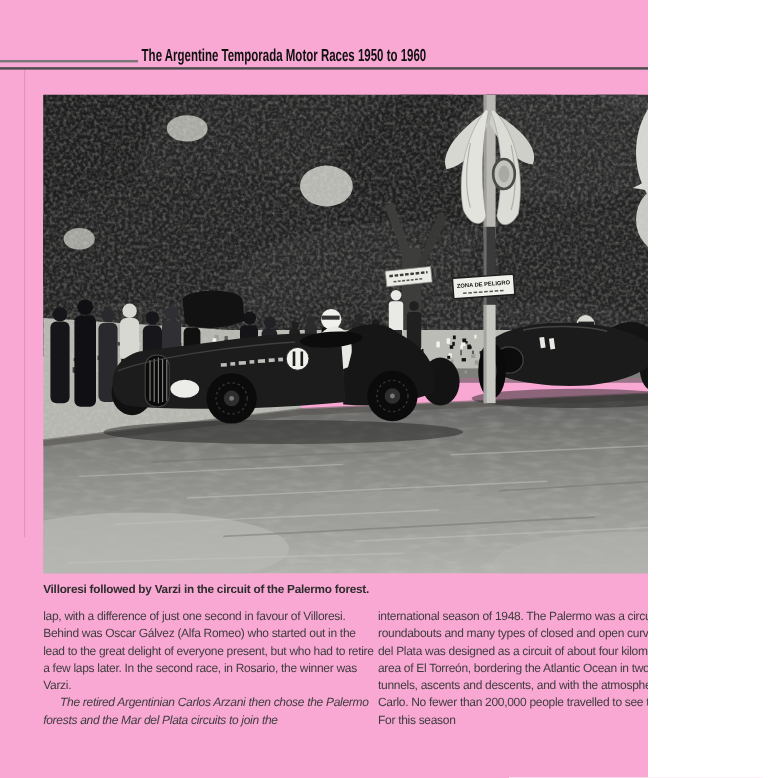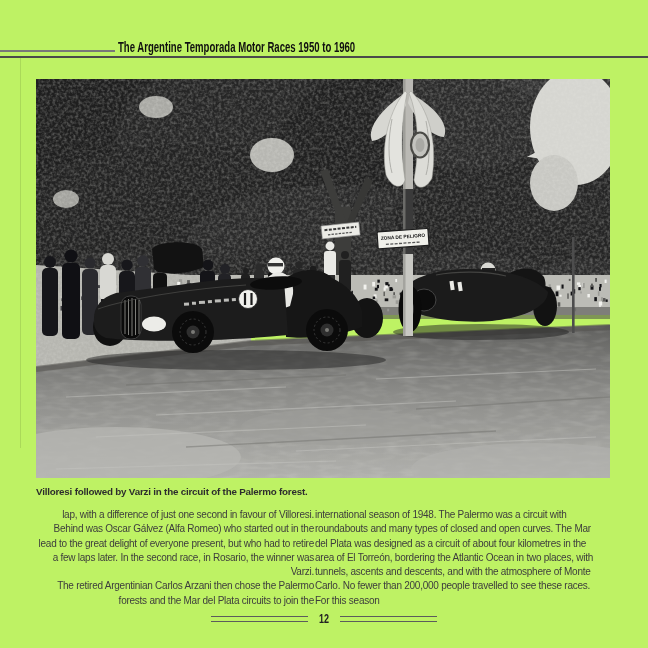--- a/index.html
+++ b/index.html
@@ -1,34 +1,34 @@
 <!DOCTYPE html>
 <html><head>
 <meta charset="utf-8">
 <style>
   html,body{margin:0;padding:0;background:#ffffff;}
-  .page{position:relative;width:648px;height:648px;background:#bef264;overflow:hidden;
+  .page{position:relative;width:540px;height:648px;background:#f9a8d4;overflow:hidden;
         font-family:"Liberation Sans",sans-serif;}
   
   .rule-left{position:absolute;left:0;top:50px;width:115px;height:0;border-top:2px solid #787878;}
   .running-title{position:absolute;left:118px;top:39px;font-size:14.5px;font-weight:bold;color:#101010;
         letter-spacing:0px;transform:scaleX(0.66);transform-origin:left center;white-space:nowrap;}
   .rule-full{position:absolute;left:0;top:56px;width:648px;height:0;border-top:2px solid #4a4a4a;}
   .gutter-line{position:absolute;left:20px;top:58px;width:1px;height:390px;background:rgba(0,0,0,0.10);}
   
   figure{margin:0;}
   .photo{position:absolute;left:36px;top:79px;width:574px;height:399px;}
   .caption{position:absolute;left:36px;top:486px;width:574px;text-align:left;
         font-size:9.8px;font-weight:bold;color:#2d2d2d;letter-spacing:-0.2px;}
   
   .col{position:absolute;top:508px;font-size:10px;line-height:14.3px;color:#3d3d3d;letter-spacing:-0.25px;}
   .col p{margin:0;}
-  .col-left{left:36px;width:278px;text-align:right;}
+  .col-left{left:36px;width:278px;}
   .col-right{left:315px;width:286px;}
-  .indent{text-indent:14px;}
+  .indent{text-indent:14px;font-style:italic;}
   
   .footer{position:absolute;left:0;top:612px;width:648px;display:flex;align-items:center;justify-content:center;gap:9px;}
   .f-rule{width:97px;height:4px;border-top:1.4px solid #5c5c5c;border-bottom:1.4px solid #5c5c5c;}
   .pnum{font-size:12.5px;font-weight:bold;color:#222;transform:scaleX(0.72);}
 </style>
 </head>
 <body>
 
 <div class="page">
 
@@ -615,19 +615,14 @@
   <main>
     <div class="col col-left">
       <p>lap, with a difference of just one second in favour of Villoresi. Behind was Oscar Gálvez (Alfa Romeo) who started out in the lead to the great delight of everyone present, but who had to retire a few laps later. In the second race, in Rosario, the winner was Varzi.</p>
       <p class="indent">The retired Argentinian Carlos Arzani then chose the Palermo forests and the Mar del Plata circuits to join the</p>
     </div>
     <div class="col col-right">
       <p>international season of 1948. The Palermo was a circuit with roundabouts and many types of closed and open curves. The Mar del Plata was designed as a circuit of about four kilometres in the area of El Torreón, bordering the Atlantic Ocean in two places, with tunnels, ascents and descents, and with the atmosphere of Monte Carlo. No fewer than 200,000 people travelled to see these races. For this season</p>
     </div>
   </main>
 
-  <div class="footer">
-    <div class="f-rule"></div>
-    <div class="pnum">12</div>
-    <div class="f-rule"></div>
-  </div>
 
 </div>
 
 </body></html>

